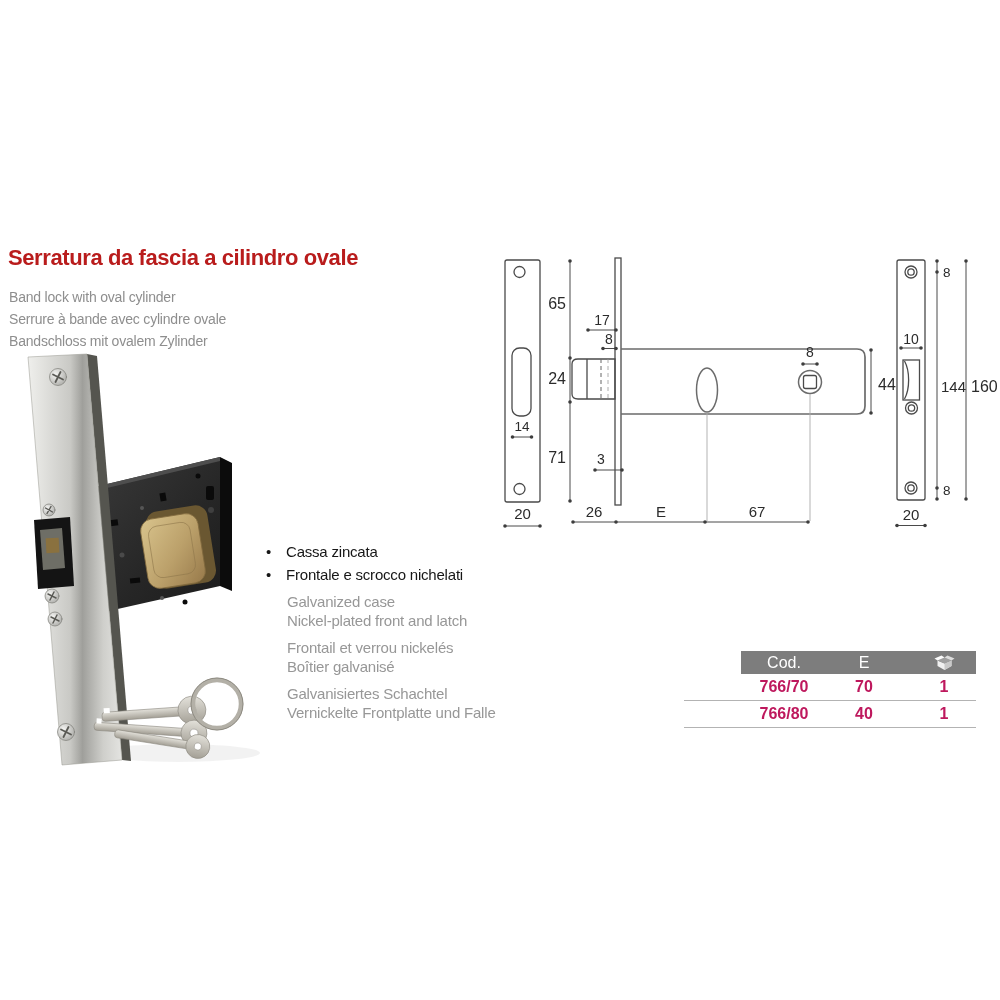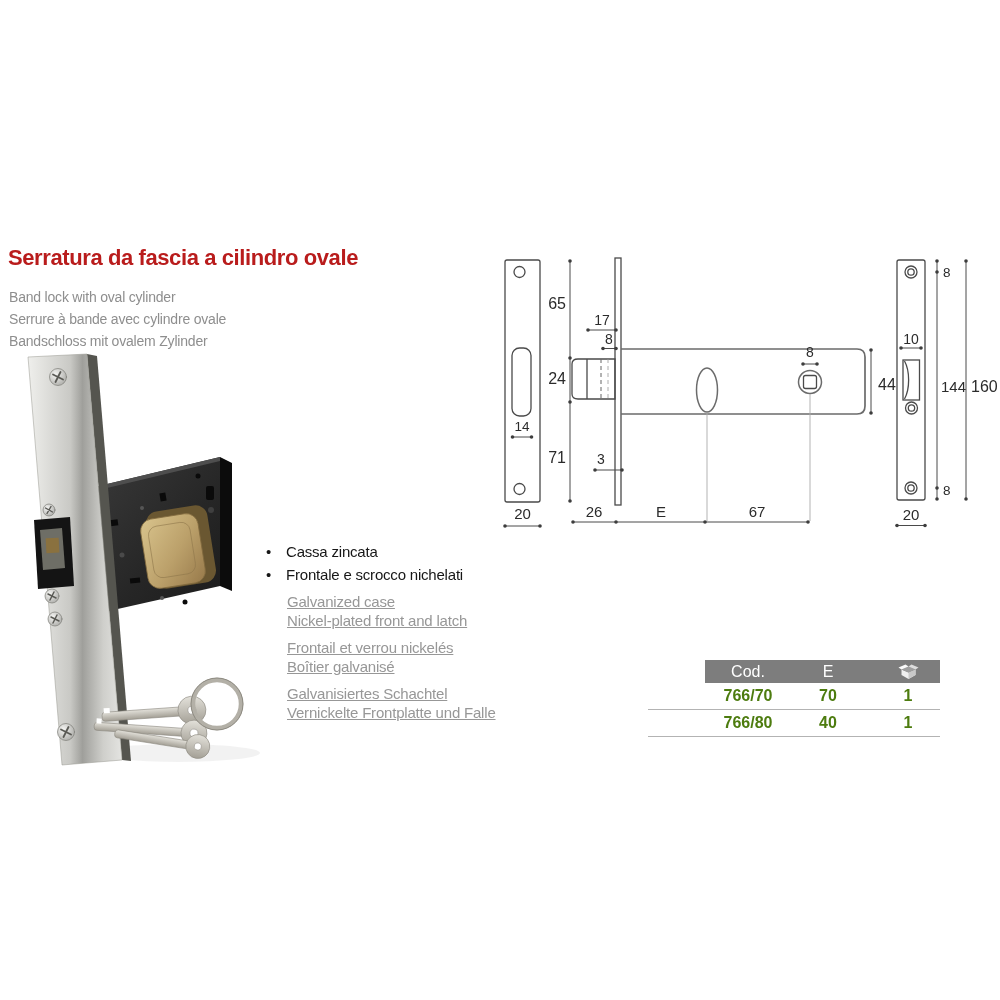--- a/index.html
+++ b/index.html
@@ -16,34 +16,34 @@
   
   .drawing{position:absolute;left:490px;top:250px;width:510px;height:285px;}
   .drawing text{font-family:"Liberation Sans",sans-serif;fill:#2b2b2b;}
 
   
   .features{position:absolute;left:266px;top:540px;width:220px;}
   .feat-row{display:flex;align-items:baseline;font-size:15px;line-height:23px;color:#161616;letter-spacing:-0.2px;}
   .feat-row .dot{width:20px;font-size:15px;color:#161616;}
   .translations{position:absolute;left:287px;top:593px;width:230px;}
   .trans-group{margin-bottom:9px;}
-  .trans-line{font-size:15px;line-height:18.5px;color:#979797;letter-spacing:-0.2px;text-decoration:underline;}
-
-  
-  .spec-table{position:absolute;left:648px;top:651px;width:292px;margin-top:9px;}
+  .trans-line{font-size:15px;line-height:18.5px;color:#979797;letter-spacing:-0.2px;}
+
+  
+  .spec-table{position:absolute;left:684px;top:651px;width:292px;}
   .thead-bg{position:absolute;left:57px;top:0;width:235px;height:23px;background:#7d7d7d;}
   .trow{position:relative;height:26px;}
   .trow.head{height:23px;}
   .trow.body-row{border-bottom:1px solid #b3b3b3;}
   .cell{position:absolute;top:50%;transform:translateY(-50%);text-align:center;}
   .cell.cod{left:50px;width:100px;}
   .cell.e{left:150px;width:60px;}
   .cell.qty{left:230px;width:60px;}
   .trow.head .cell{color:#ffffff;font-size:16px;font-weight:normal;}
-  .trow.body-row .cell{color:#4d7c0f;font-size:16px;font-weight:bold;}
+  .trow.body-row .cell{color:#be185d;font-size:16px;font-weight:bold;}
   .pack-icon{position:absolute;left:250px;top:3px;width:21px;height:17px;}
 </style>
 </head>
 <body>
 
 <div class="page">
 
   <div class="title">Serratura da fascia a cilindro ovale</div>
   <div class="subtitles">
     <div>Band lock with oval cylinder</div>

